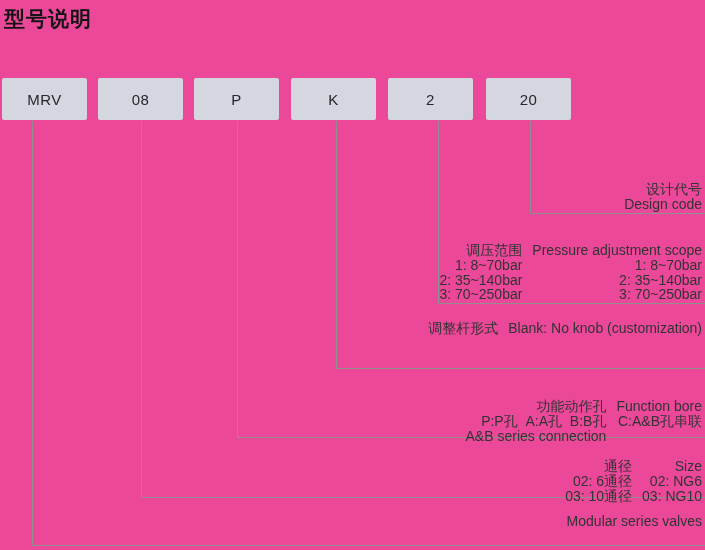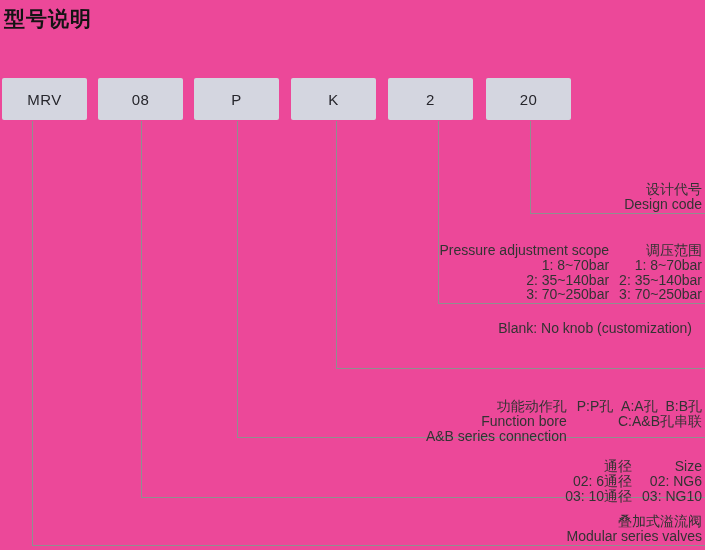--- a/index.html
+++ b/index.html
@@ -77,56 +77,56 @@
   <div class="conn c5"></div>
   <div class="conn c6"></div>
 
   <div class="section sec-design stack">
     <div>设计代号</div>
     <div>Design code</div>
   </div>
 
   <div class="section sec-pressure">
     <div class="grid">
+      <span>调压范围</span>
       <span>Pressure adjustment scope</span>
-      <span>调压范围</span>
       <span>1: 8~70bar</span>
       <span>1: 8~70bar</span>
       <span>2: 35~140bar</span>
       <span>2: 35~140bar</span>
       <span>3: 70~250bar</span>
       <span>3: 70~250bar</span>
     </div>
   </div>
 
   <div class="section sec-adjust">
     <div class="grid">
+      <span>调整杆形式</span>
       <span>Blank: No knob (customization)</span>
     </div>
   </div>
 
   <div class="section sec-bore">
     <div class="grid">
       <span>功能动作孔</span>
+      <span>Function bore</span>
       <span>P:P孔  A:A孔  B:B孔</span>
-      <span>Function bore</span>
       <span>C:A&amp;B孔串联</span>
       <span>A&amp;B series connection</span>
     </div>
   </div>
 
   <div class="section sec-size">
     <div class="grid">
       <span>通径</span>
       <span>Size</span>
       <span>02: 6通径</span>
       <span>02: NG6</span>
       <span>03: 10通径</span>
       <span>03: NG10</span>
     </div>
   </div>
 
   <div class="section sec-product stack">
-    <div>叠加式溢流阀</div>
     <div>Modular series valves</div>
   </div>
 
 </div>
 
 </body></html>

